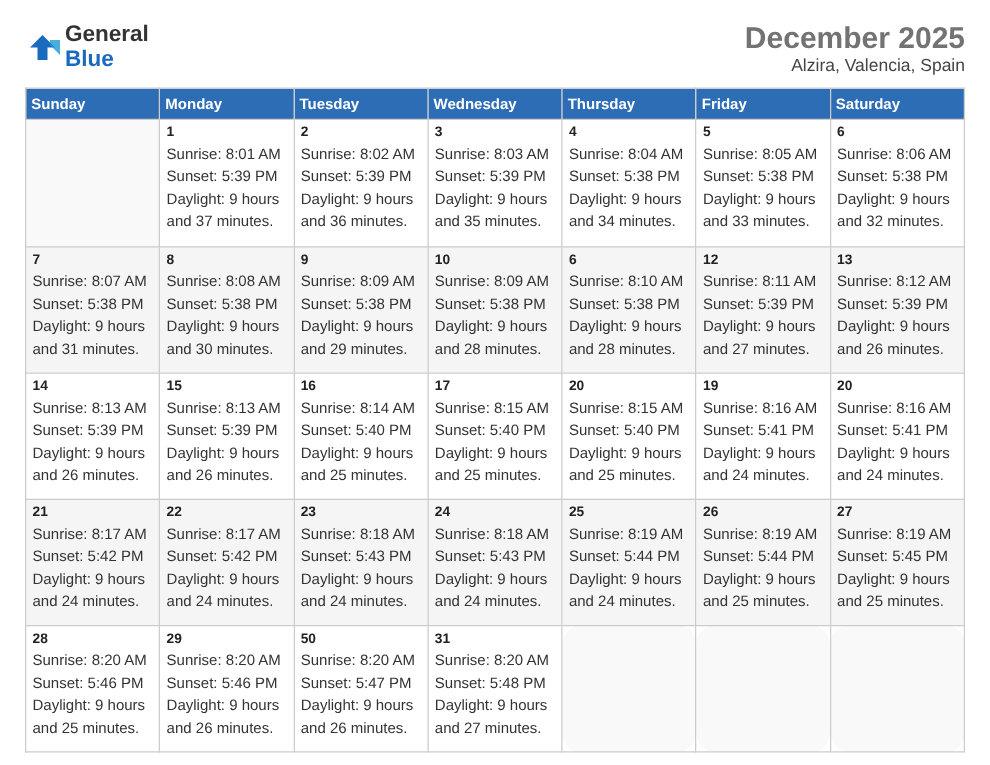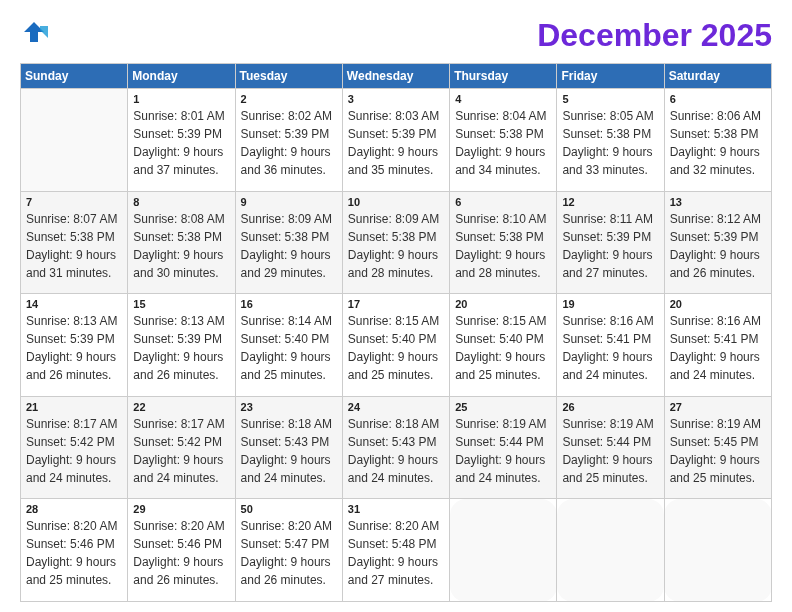--- a/index.html
+++ b/index.html
@@ -44,23 +44,23 @@
     }
     .logo-icon {
       width: 28px;
       height: 28px;
       margin-right: 4px;
     }
     .title-block {
       text-align: right;
     }
     .month-title {
-      font-size: 32px;
-      font-weight: bold;
-      color: #6d28d9;
+      font-size: 24px;
+      font-weight: bold;
+      color: #737373;
       line-height: 1.1;
     }
     .location {
       font-size: 14px;
       color: #444;
     }
     .calendar {
       flex: 1;
       border: 1px solid #404040;
       border-collapse: collapse;
@@ -110,23 +110,28 @@
 </head>
 <body>
 
 <div class="page">
   <div class="header">
     <div class="logo">
       <svg class="logo-icon" viewBox="0 0 28 28">
         <polygon points="14,4 24,14 18,14 18,24 10,24 10,14 4,14" fill="#1a6bbf"></polygon>
         <polygon points="20,8 28,8 28,20 20,12" fill="#1a9ad7" opacity="0.8"></polygon>
       </svg>
+      <div class="logo-text">
+        <span class="logo-general">General</span>
+        <span class="logo-blue">Blue</span>
+      </div>
     </div>
     <div class="title-block">
       <div class="month-title">December 2025</div>
+      <div class="location">Alzira, Valencia, Spain</div>
     </div>
   </div>
 
   <table class="calendar" id="cal-table">
     <thead>
       <tr id="header-row">
           <th>Sunday</th>
           <th>Monday</th>
           <th>Tuesday</th>
           <th>Wednesday</th>

